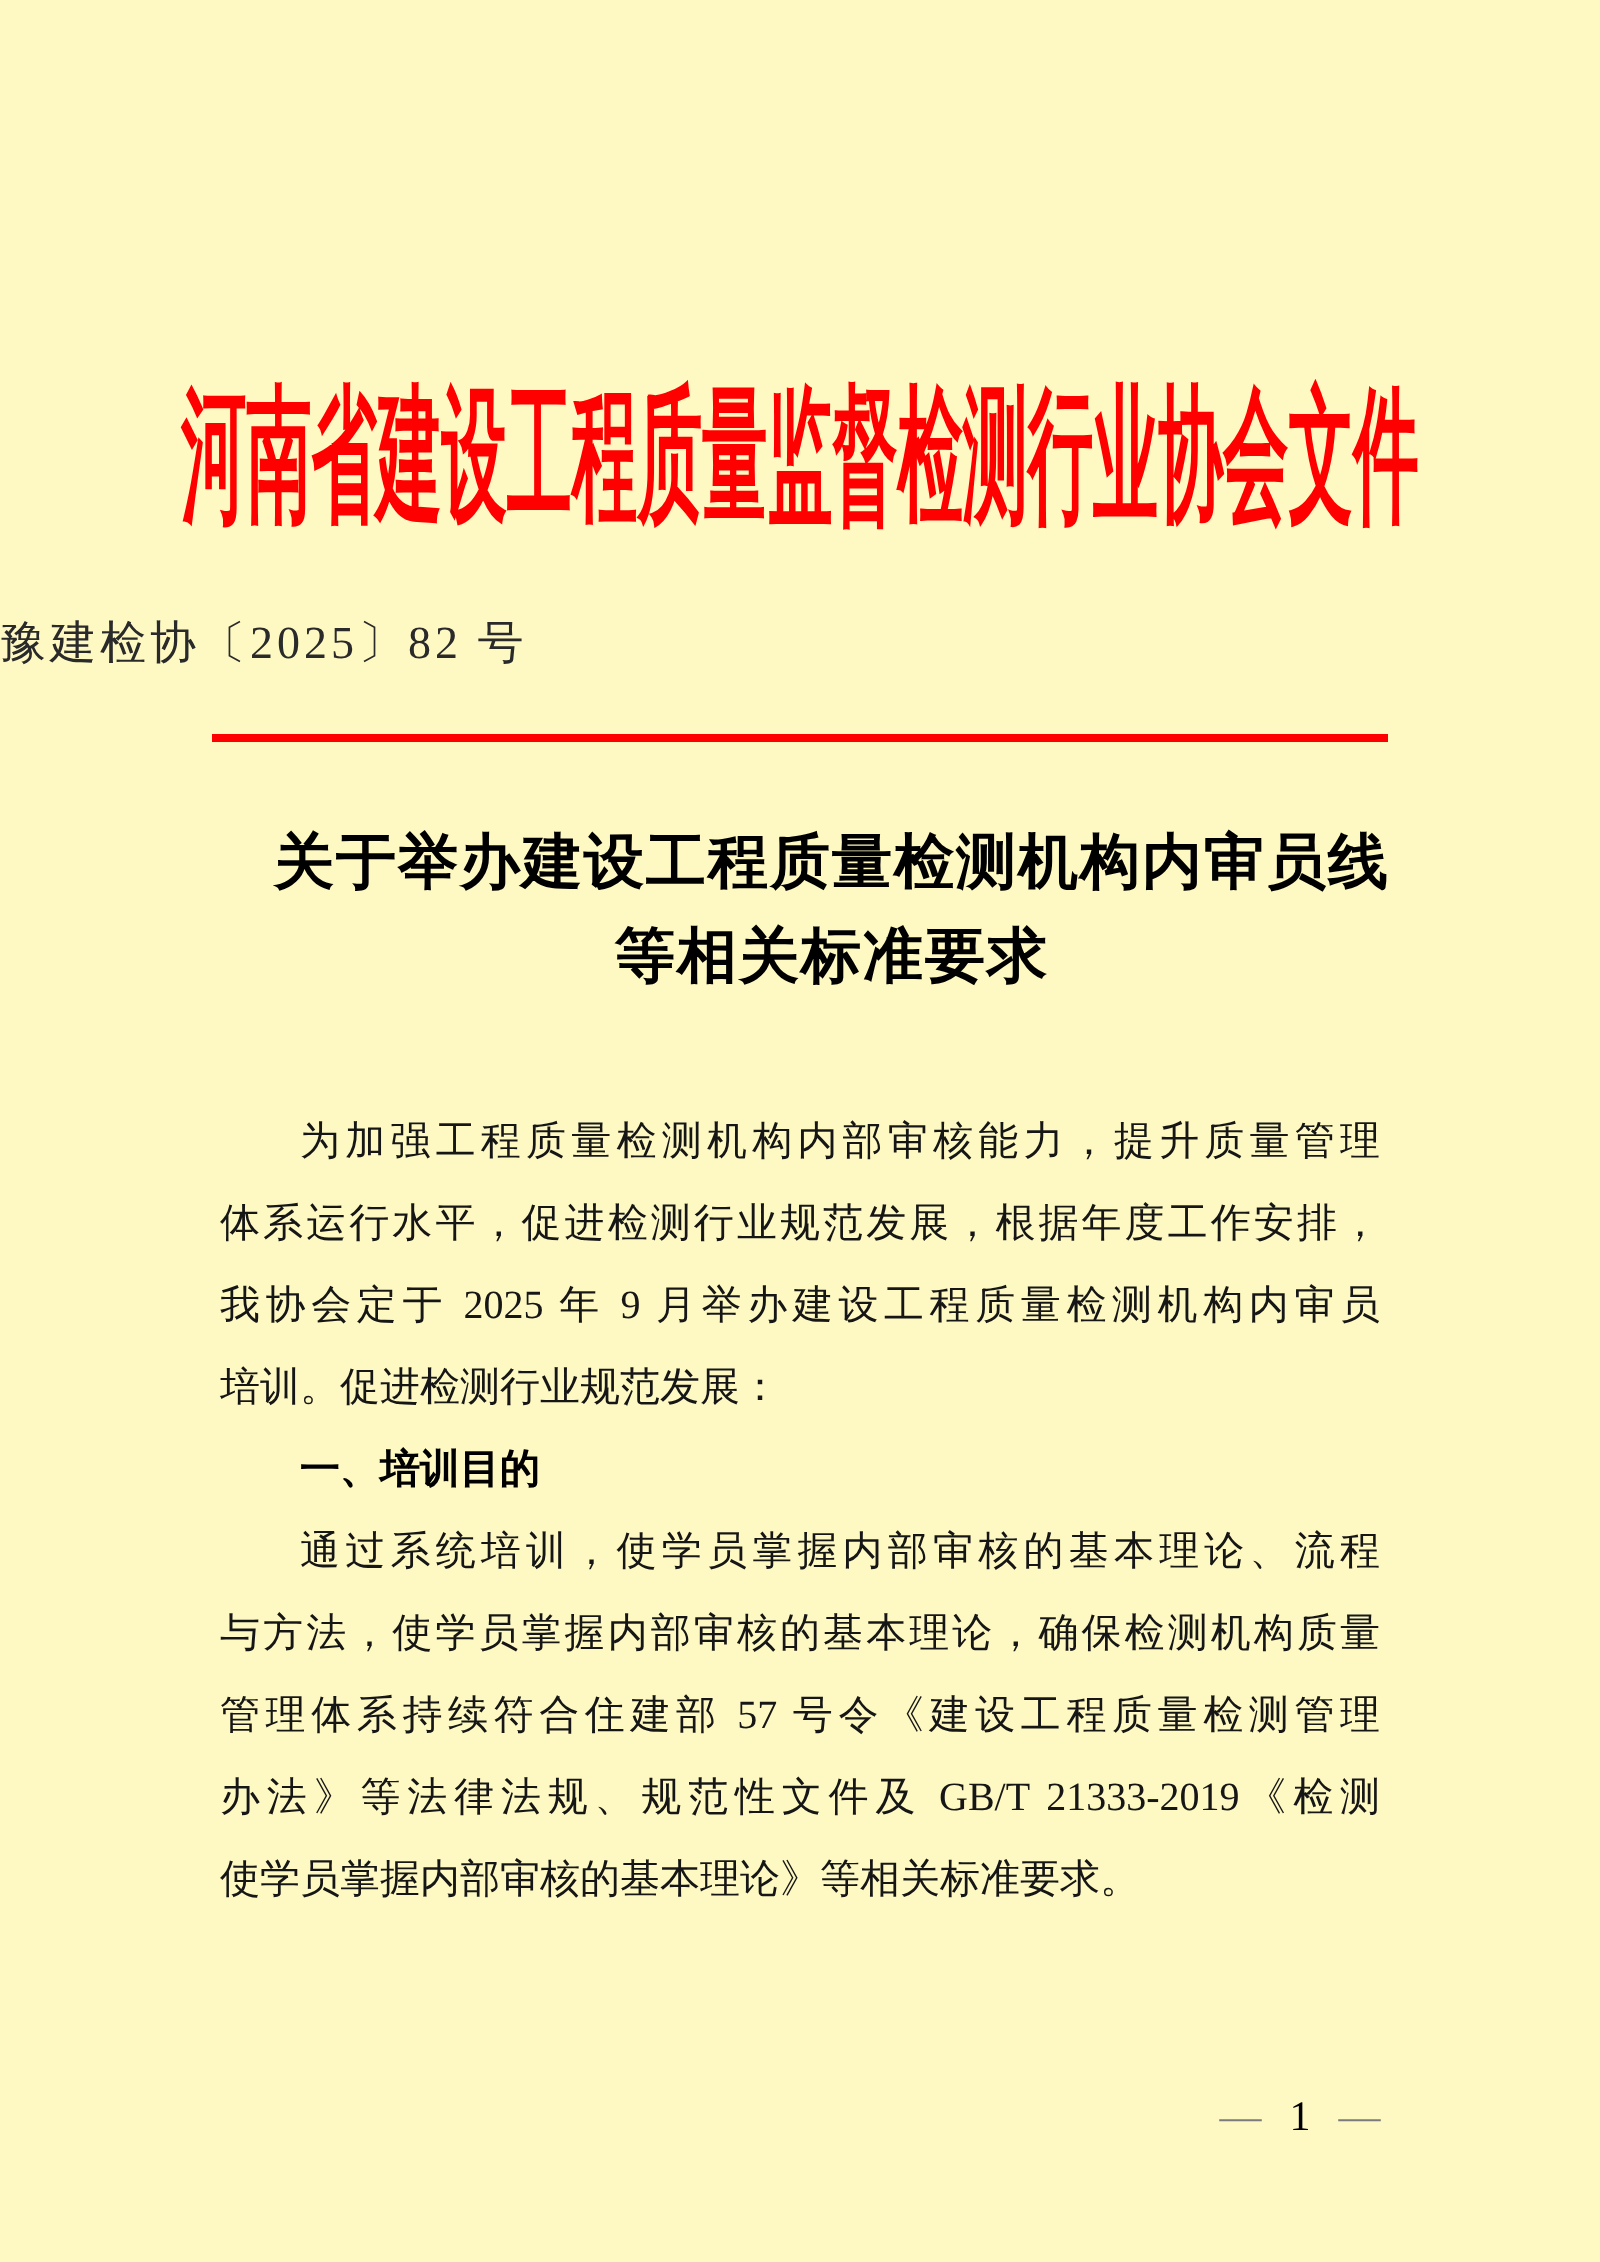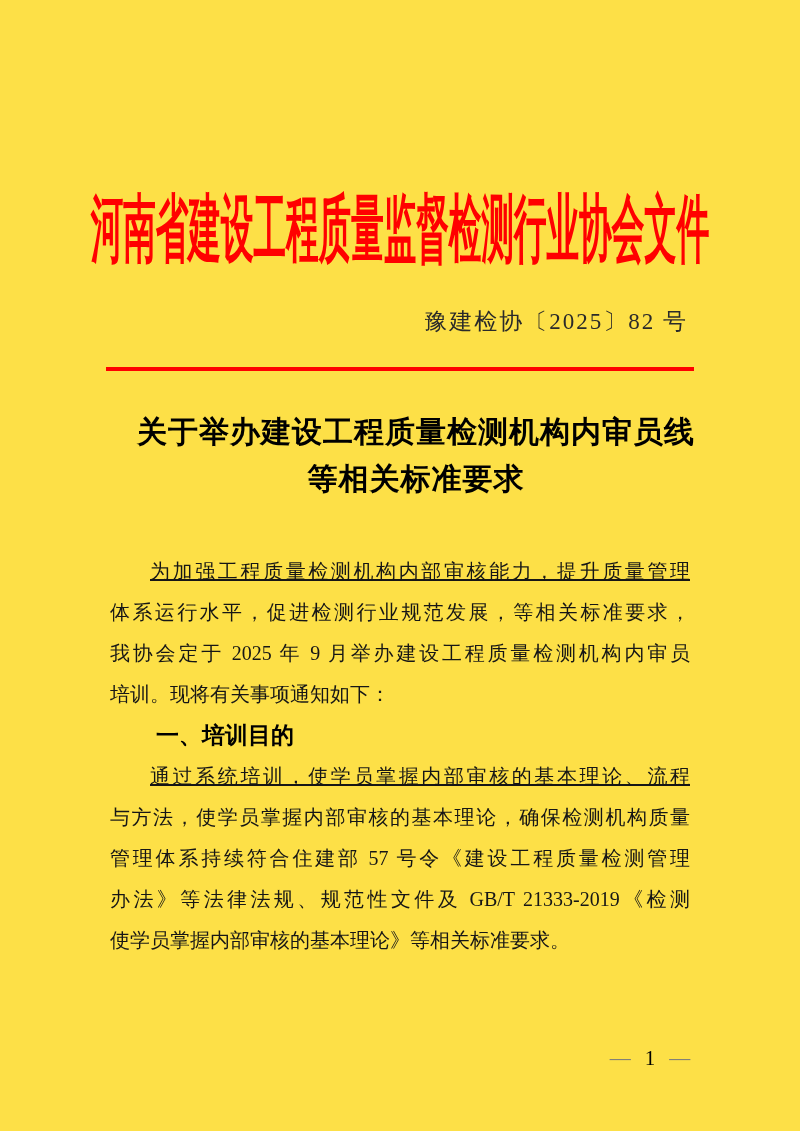--- a/index.html
+++ b/index.html
@@ -1,61 +1,61 @@
 <!DOCTYPE html>
 <html><head>
 <meta charset="utf-8">
 <style>
   html,body { margin:0; padding:0; background:#ffffff; }
   .page {
     position:relative;
     width:800px; height:1131px;
     margin:0 auto;
-    background:#fde047;
+    background:#fef9c3;
     font-family:"Liberation Serif", serif;
     overflow:hidden;
     color:#111;
   }
   
   .red-header {
     position:absolute; top:184px; left:0; width:800px; height:90px;
     display:flex; justify-content:center; align-items:center;
   }
   .red-header .stretch {
     font-size:74px; font-weight:bold; line-height:1;
     color:#ff0000; white-space:nowrap;
     transform:scaleX(0.44); transform-origin:center center;
   }
   
   .doc-number {
     position:absolute; top:306px; left:0; width:688px;
-    text-align:right; font-size:23px; letter-spacing:2px; color:#2a2a2a;
+    text-align:left; font-size:23px; letter-spacing:2px; color:#2a2a2a;
   }
   
   .red-line {
     position:absolute; top:367px; left:106px; width:588px; height:4px;
     background:#ff0000;
   }
   
   .notice-title {
     position:absolute; top:408px; left:16px; width:800px;
     text-align:center; font-weight:bold; font-size:30px; line-height:47px;
     color:#000; letter-spacing:1px;
   }
   
   .body-block {
     position:absolute; top:551px; left:110px; width:580px;
     font-size:20px; line-height:41px; color:#161616;
   }
   .line { white-space:nowrap; }
   .just { white-space:normal; text-align:justify; text-align-last:justify; }
-  .indent { text-indent:2em;text-decoration:underline; }
+  .indent { text-indent:2em; }
   .heading {
     font-family:"Liberation Sans", sans-serif;
-    font-weight:bold; font-size:23px; text-indent:2em; color:#000;
+    font-weight:bold; font-size:20px; text-indent:2em; color:#000;
   }
   
   .footer {
     position:absolute; top:1046px; left:585px; width:130px;
     display:flex; justify-content:center; align-items:center; gap:14px;
     font-size:21px;
   }
   .footer .dash { color:#7b7b7b; letter-spacing:0; }
   .footer .num { color:#000; }
 </style>
@@ -72,23 +72,23 @@
 
   <div class="red-line"></div>
 
   <div class="notice-title">
     <div>关于举办建设工程质量检测机构内审员线</div>
     <div>等相关标准要求</div>
   </div>
 
   <div class="body-block">
     <div class="line indent just">为加强工程质量检测机构内部审核能力，提升质量管理</div>
-    <div class="line just">体系运行水平，促进检测行业规范发展，等相关标准要求，</div>
+    <div class="line just">体系运行水平，促进检测行业规范发展，根据年度工作安排，</div>
     <div class="line just">我协会定于 2025 年 9 月举办建设工程质量检测机构内审员</div>
-    <div class="line">培训。现将有关事项通知如下：</div>
+    <div class="line">培训。促进检测行业规范发展：</div>
     <div class="line heading">一、培训目的</div>
     <div class="line indent just">通过系统培训，使学员掌握内部审核的基本理论、流程</div>
     <div class="line just">与方法，使学员掌握内部审核的基本理论，确保检测机构质量</div>
     <div class="line just">管理体系持续符合住建部 57 号令《建设工程质量检测管理</div>
     <div class="line just">办法》等法律法规、规范性文件及 GB/T 21333-2019《检测</div>
     <div class="line">使学员掌握内部审核的基本理论》等相关标准要求。</div>
   </div>
 
   <div class="footer">
     <span class="dash">—</span>

